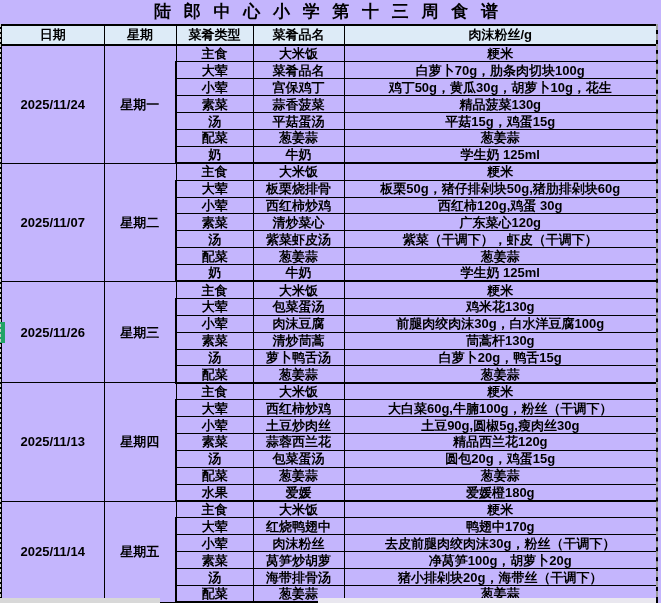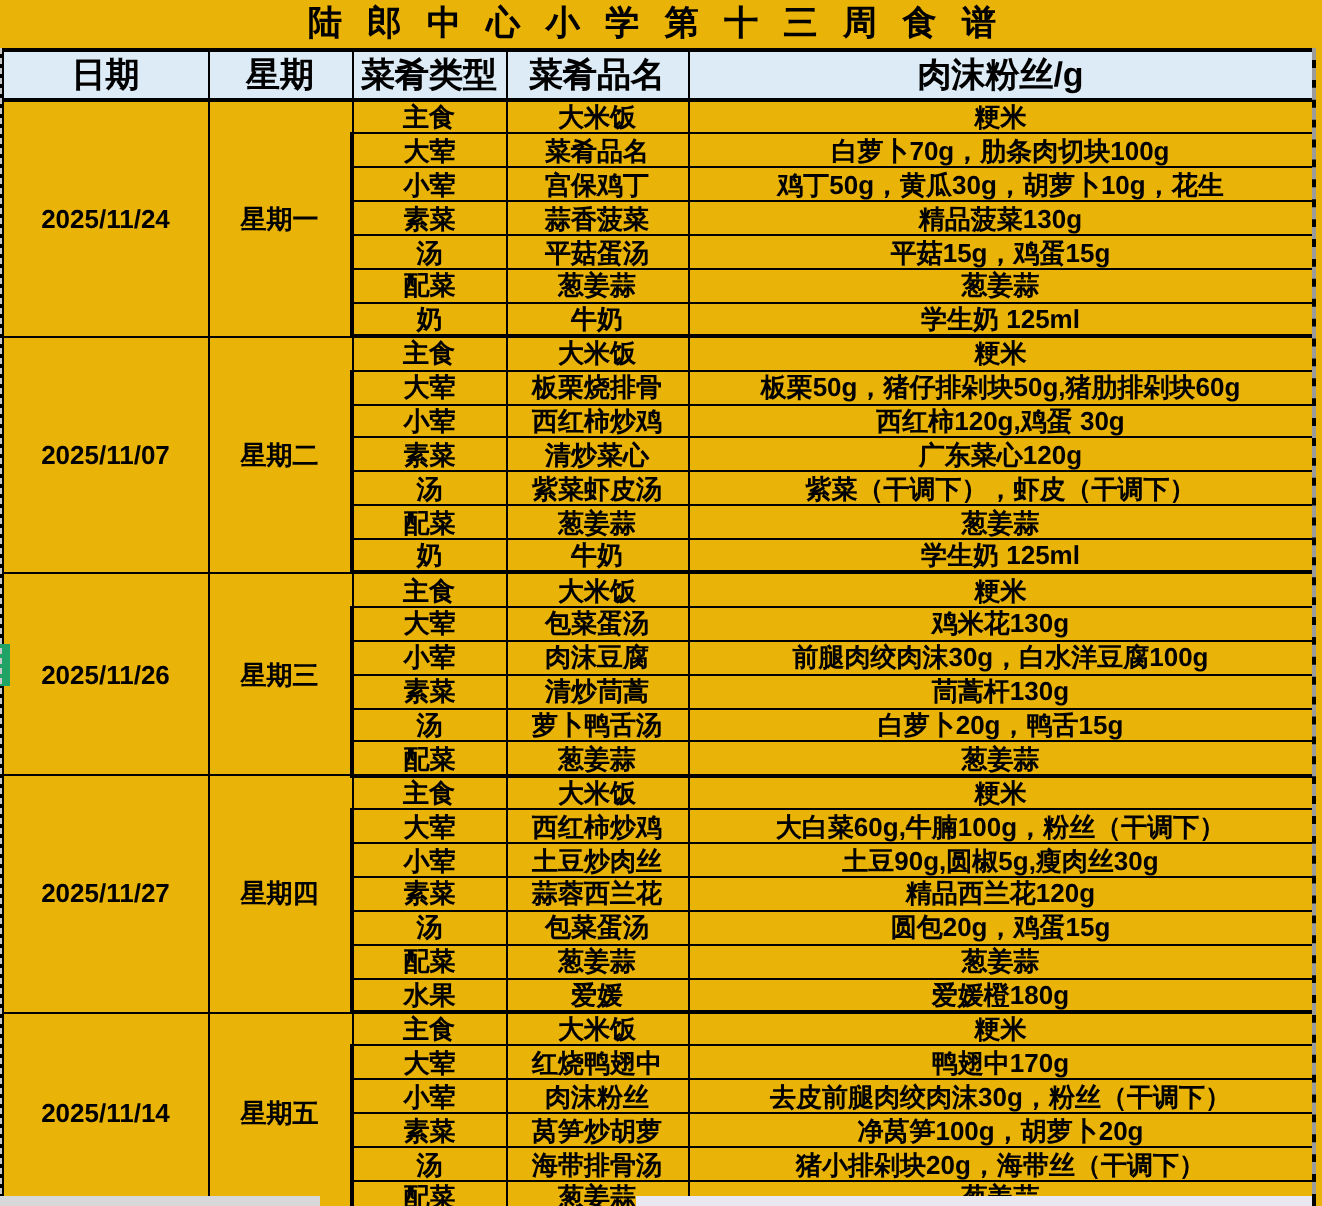--- a/index.html
+++ b/index.html
@@ -6,40 +6,40 @@
     --header-fill:#ddebf7;
     --border:#000000;
     --stripe-green:#21a366;
     --bl-fill:#d8d8d8;
     --br-fill:#e9e7ef;
     --pagebreak:#9b9b9b;
   }
   *{box-sizing:border-box;}
   html,body{margin:0;padding:0;background:#fff;}
   #screen{
-    position:relative;width:661px;height:603px;background:#eab308;
+    position:relative;width:661px;height:603px;background:#c4b5fd;
     font-family:"Liberation Sans","DejaVu Sans",sans-serif;overflow:hidden;
   }
   .title{
     position:absolute;top:0;left:0;width:656px;height:24px;
     text-align:center;font-size:17px;font-weight:bold;color:#000;
     letter-spacing:4px;line-height:24px;white-space:nowrap;
   }
   table.menu{
     position:absolute;top:24px;left:0;width:656px;
     border-collapse:collapse;table-layout:fixed;
     font-weight:600;color:#000;
   }
   table.menu th, table.menu td{
     border:1px solid var(--border);
     padding:0 2px;text-align:center;vertical-align:middle;
     white-space:nowrap;overflow:hidden;
   }
   table.menu th{
-    background:var(--header-fill);height:15px;font-size:17px;font-weight:bold;
+    background:var(--header-fill);height:15px;font-size:13px;font-weight:bold;
     border-bottom:2px solid var(--border);border-top:2px solid var(--border);
   }
   table.menu tbody tr{height:16.9px;}
   table.menu td{font-size:13px;line-height:1;}
   td.date-cell{font-size:15px;}
   td.weekday-cell{font-size:14px;}
   tr.block-end td{border-bottom:2px solid var(--border);}
   table.menu th:first-child, table.menu td:first-child{border-left:2px solid var(--border);}
   table.menu th:last-child, table.menu td:last-child{border-right:2px solid var(--border);}
   .u{}
@@ -189,21 +189,21 @@
           <td>汤</td>
           <td>萝卜鸭舌汤</td>
           <td>白萝卜20g，鸭舌15g</td>
         </tr>
         <tr class="block-end">
           <td>配菜</td>
           <td>葱姜蒜</td>
           <td>葱姜蒜</td>
         </tr>
         <tr>
-          <td class="date-cell" rowspan="7">2025/11/27</td>
+          <td class="date-cell" rowspan="7">2025/11/13</td>
           <td class="weekday-cell" rowspan="7">星期四</td>
           <td>主食</td>
           <td>大米饭</td>
           <td>粳米</td>
         </tr>
         <tr>
           <td>大荤</td>
           <td>西红柿炒鸡</td>
           <td>大白菜60g,牛腩100g，粉丝（干调下）</td>
         </tr>

